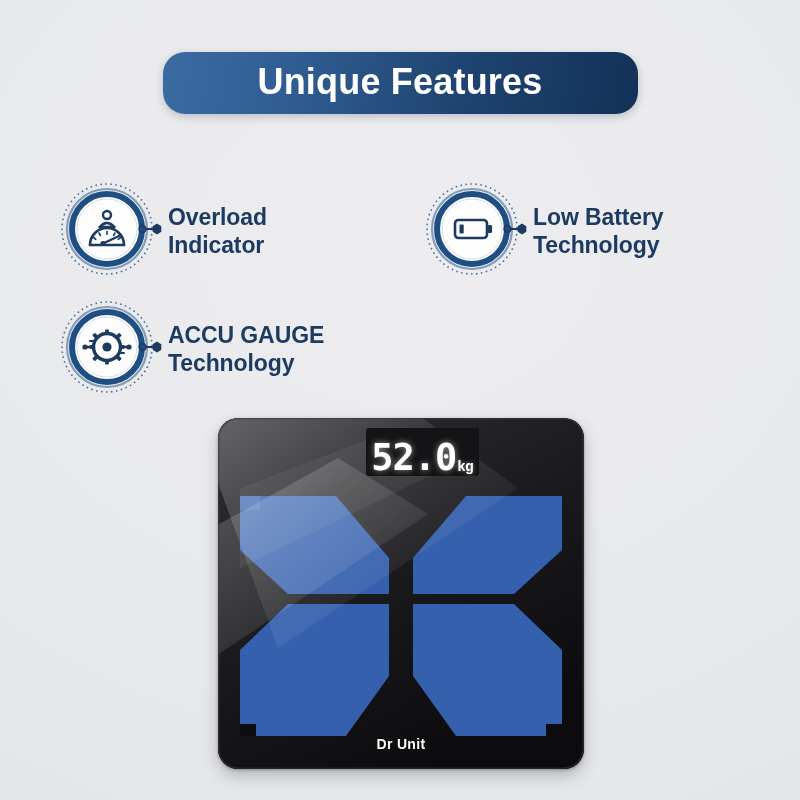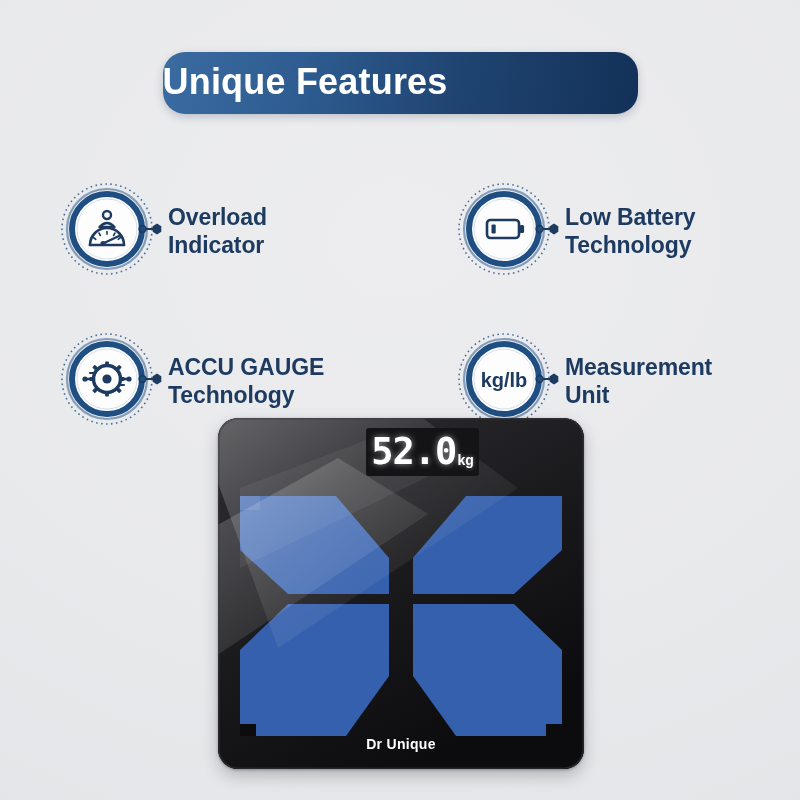--- a/index.html
+++ b/index.html
@@ -26,41 +26,40 @@
     justify-content: center;
   }
   .banner {
     width: 475px;
     height: 62px;
     border-radius: 22px;
     background: linear-gradient(100deg, #3a6ba1 0%, #2f5d92 28%, #1f4471 62%, #133158 100%);
     box-shadow: 0 3px 9px rgba(20,40,70,0.22);
     display: flex;
     align-items: center;
-    justify-content: flex-start;
+    justify-content: center;
   }
   .banner-title {
     color: #ffffff;
     font-size: 36px;
     font-weight: bold;
     letter-spacing: 0.2px;
     line-height: 1;
     padding-bottom: 3px;
   }
 
   
   .features {
     position: absolute;
     top: 172px;
     left: 58px;
     width: 700px;
     display: grid;
     grid-template-columns: 365px 335px;
     grid-template-rows: 118px 118px;
-    gap: 32px;
   }
   .feature {
     display: flex;
     align-items: center;
   }
   .badge-wrap {
     position: relative;
     width: 104px;
     height: 104px;
     flex: 0 0 104px;
@@ -94,21 +93,21 @@
     position: absolute;
     left: 148px;
     top: 10px;
     width: 113px;
     height: 48px;
     background: #141417;
     border-radius: 3px;
     display: flex;
     align-items: flex-end;
     justify-content: center;
-    padding-bottom: 6px;
+    padding-bottom: 0;
   }
   .digits {
     color: #ffffff;
     font-family: "DejaVu Sans Mono", monospace;
     font-size: 37px;
     font-weight: bold;
     letter-spacing: -1px;
     line-height: 1;
     text-shadow: 0 0 6px rgba(255,255,255,0.55);
   }
@@ -226,36 +225,20 @@
 
         <circle cx="84.5" cy="50" r="3.3" fill="none" stroke="#1d3b60" stroke-width="1.8"></circle>
         <line x1="87.8" y1="50" x2="95" y2="50" stroke="#1d3b60" stroke-width="2"></line>
         <polygon points="99,44.6 103.3,47.3 103.3,52.7 99,55.4 94.7,52.7 94.7,47.3" fill="#1d3b60"></polygon>
       </svg>
     </div>
     <div class="feature-label">ACCU GAUGE
 Technology</div>
   </div>
 
-  <div class="feature">
-    <div class="badge-wrap">
-      <svg class="badge-svg" width="104" height="104" viewBox="0 0 104 104">
-        <circle cx="49" cy="50" r="45" fill="none" stroke="#2e5d8f" stroke-width="1.6" stroke-dasharray="1.6 3.4" opacity="0.85"></circle>
-        <circle cx="49" cy="50" r="40" fill="none" stroke="#2e5d8f" stroke-width="2.2" opacity="0.55"></circle>
-        <circle cx="49" cy="50" r="35" fill="#fdfdfe" stroke="#1f4e82" stroke-width="6"></circle>
-        <circle cx="49" cy="50" r="30" fill="#fdfdfe" stroke="#d7dfe8" stroke-width="1"></circle>
-        <text x="49" y="58" text-anchor="middle" fill="#1d3b60" font-family="Liberation Sans, sans-serif" font-size="20" font-weight="bold">kg/lb</text>
-        <circle cx="84.5" cy="50" r="3.3" fill="none" stroke="#1d3b60" stroke-width="1.8"></circle>
-        <line x1="87.8" y1="50" x2="95" y2="50" stroke="#1d3b60" stroke-width="2"></line>
-        <polygon points="99,44.6 103.3,47.3 103.3,52.7 99,55.4 94.7,52.7 94.7,47.3" fill="#1d3b60"></polygon>
-      </svg>
-    </div>
-    <div class="feature-label">Measurement
-Unit</div>
-  </div>
 
 </div>
 
 <div class="scale">
 
   <svg class="scale-svg" width="366" height="351" viewBox="0 0 366 351">
     <defs>
       <linearGradient id="glassTop" x1="0" y1="0" x2="0.55" y2="1">
         <stop offset="0%" stop-color="#303034"></stop>
         <stop offset="55%" stop-color="#1a1a1d"></stop>
@@ -300,14 +283,14 @@
 
       <rect x="0.8" y="0.8" width="364.4" height="349.4" rx="19.5" fill="none" stroke="#3a3a40" stroke-width="1.6" opacity="0.55"></rect>
     </g>
   </svg>
 
   <div class="display">
     <span class="digits">52.0</span>
     <span class="unit">kg</span>
   </div>
 
-  <div class="brand">Dr Unique</div>
+  <div class="brand">Dr Unit</div>
 </div>
 
 </body></html>

